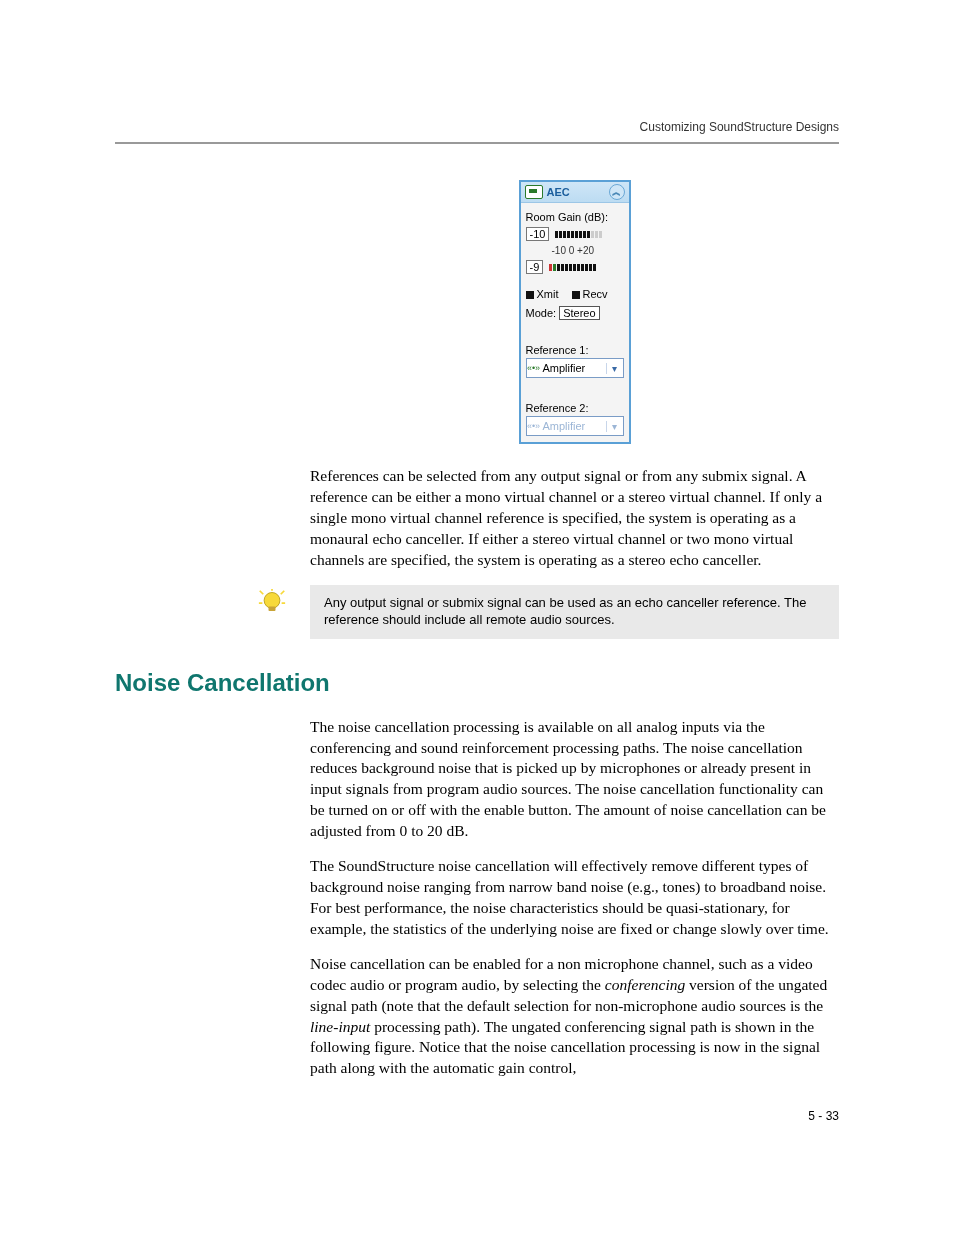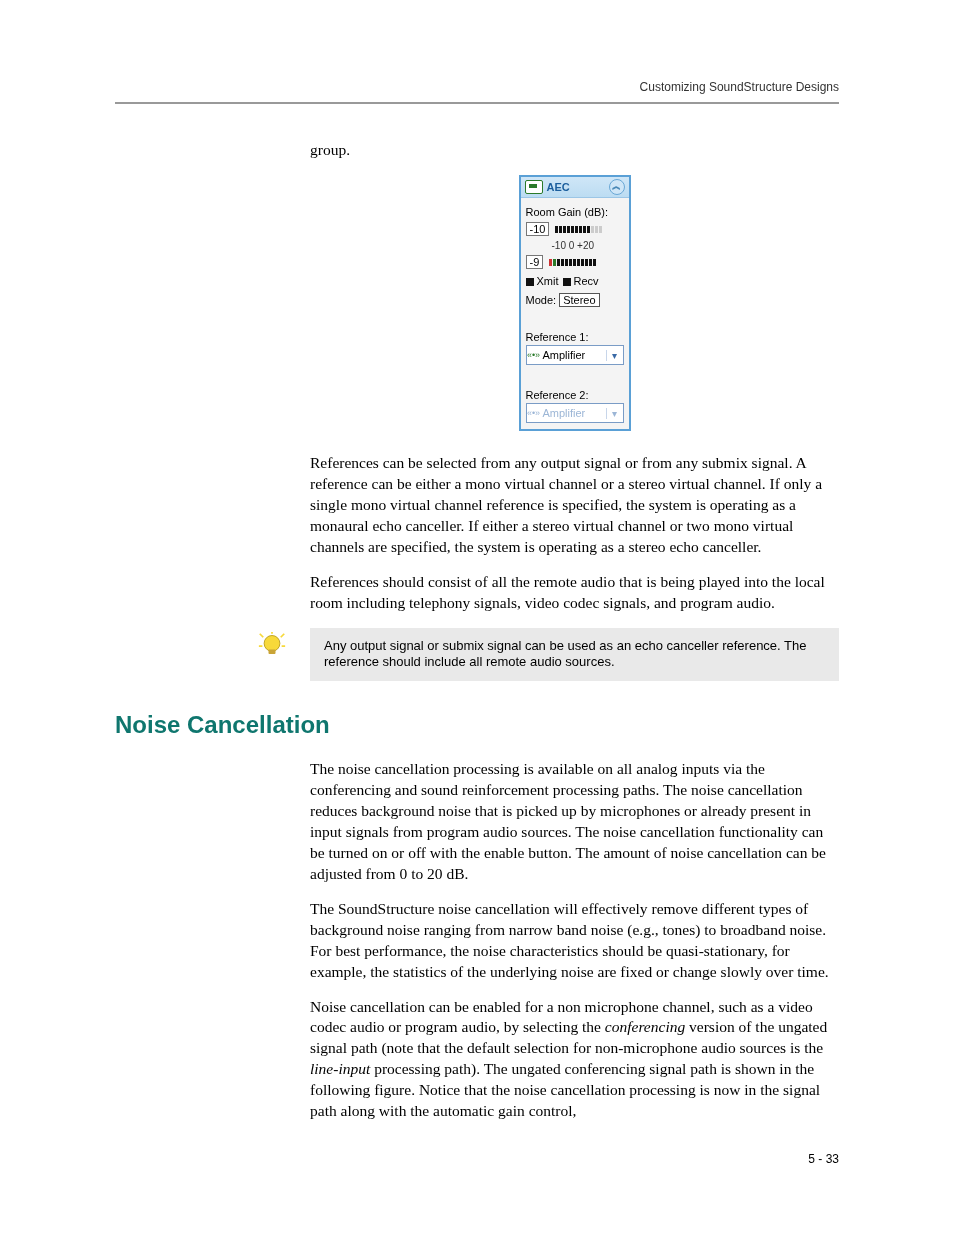--- a/index.html
+++ b/index.html
@@ -4,21 +4,21 @@
 <style>
   body {
     margin: 0;
     padding: 0;
     background: #fff;
     font-family: Georgia, 'Times New Roman', serif;
     color: #000;
     width: 954px;
   }
   .page {
-    padding: 80px 115px 60px 115px;
+    padding: 120px 115px 60px 115px;
     position: relative;
   }
   .running-head {
     font-family: Arial, Helvetica, sans-serif;
     font-size: 12px;
     color: #333;
     text-align: right;
     margin-bottom: 8px;
   }
   .head-rule {
@@ -112,23 +112,23 @@
   .meter .black { background: #111; }
   .meter .red { background: #c33; }
   .meter .green { background: #2a7a2a; }
   .scale {
     font-size: 10px;
     color: #333;
     padding-left: 26px;
     letter-spacing: 0px;
   }
   .xmit-row {
-    margin-top: 6px;
+    margin-top: 14px;
     display: flex;
-    gap: 4px;
+    gap: 13px;
     font-size: 11px;
   }
   .led {
     width: 8px; height: 8px;
     background: #111;
     display: inline-block;
     margin-right: 3px;
     vertical-align: middle;
   }
   .mode-row {
@@ -205,21 +205,20 @@
   em { font-style: italic; }
 </style>
 </head>
 <body>
 
 <div class="page">
   <div class="running-head">Customizing SoundStructure Designs</div>
   <hr class="head-rule">
 
   <div class="body-col">
-    <p class="body-para">group.</p>
 
     <div class="figure-wrap">
       <div class="aec-panel">
         <div class="aec-titlebar">
           <span class="aec-title-icon"></span>
           <span>AEC</span>
           <span class="aec-collapse">︽</span>
         </div>
         <div class="aec-body">
           <div class="aec-row">Room Gain (dB):</div>
@@ -254,21 +253,20 @@
           <div class="combo disabled">
             <span class="combo-icon">«•»</span>
             <span class="combo-text">Amplifier</span>
             <span class="combo-arrow">▾</span>
           </div>
         </div>
       </div>
     </div>
 
     <p class="body-para">References can be selected from any output signal or from any submix signal. A reference can be either a mono virtual channel or a stereo virtual channel.  If only a single mono virtual channel reference is specified, the system is operating as a monaural echo canceller.  If either a stereo virtual channel or two mono virtual channels are specified, the system is operating as a stereo echo canceller.</p>
-    <p class="body-para">References should consist of all the remote audio that is being played into the local room including telephony signals, video codec signals, and program audio.</p>
 
     <div class="note-block">
       <svg class="note-icon" viewBox="0 0 32 32">
         <circle cx="16" cy="13" r="9" fill="#f7d93a" stroke="#b89b1a" stroke-width="1"></circle>
         <rect x="12" y="20" width="8" height="5" fill="#c9a437" rx="1"></rect>
         <path d="M6 6 L2 2 M26 6 L30 2 M16 2 L16 -1 M5 16 L1 16 M27 16 L31 16" stroke="#f7d93a" stroke-width="2"></path>
       </svg>
       <span>Any output signal or submix signal can be used as an echo canceller reference. The reference should include all remote audio sources.</span>
     </div>
   </div>

